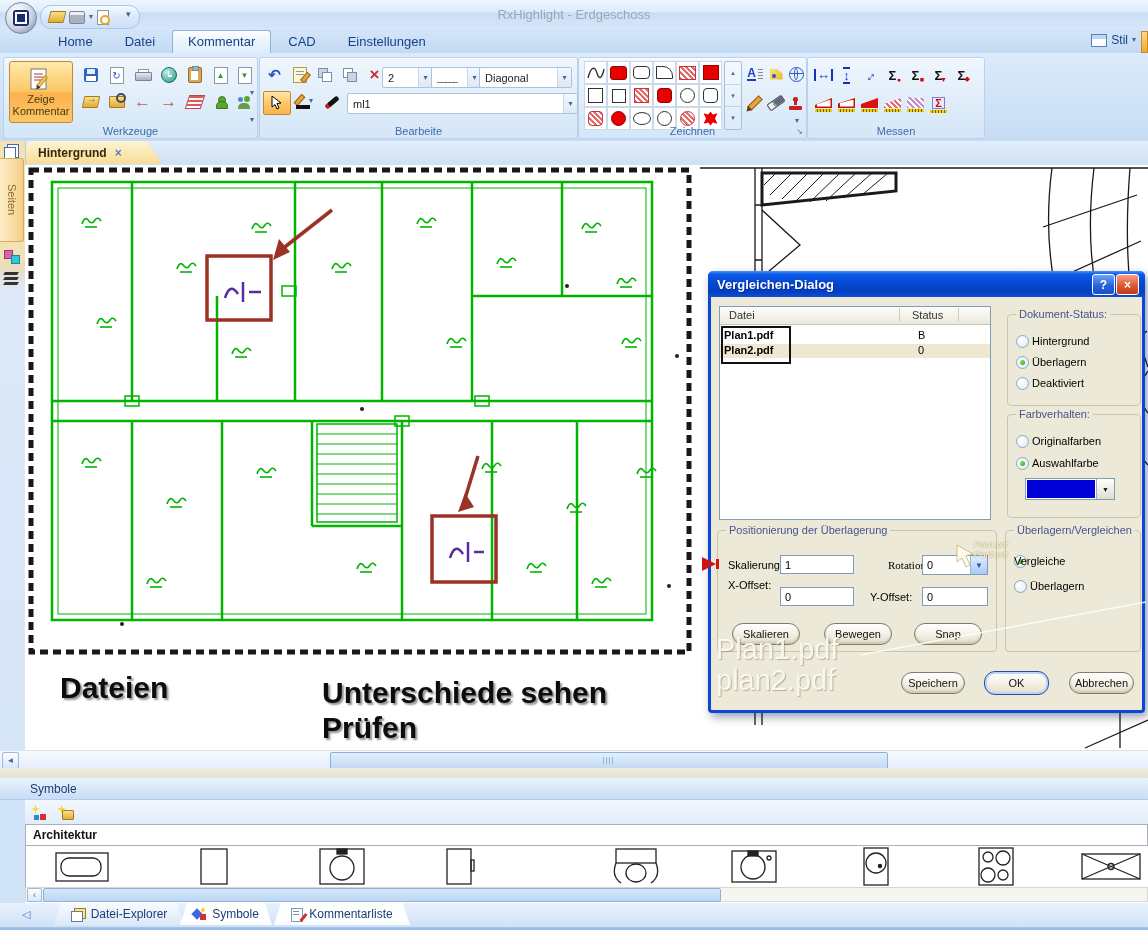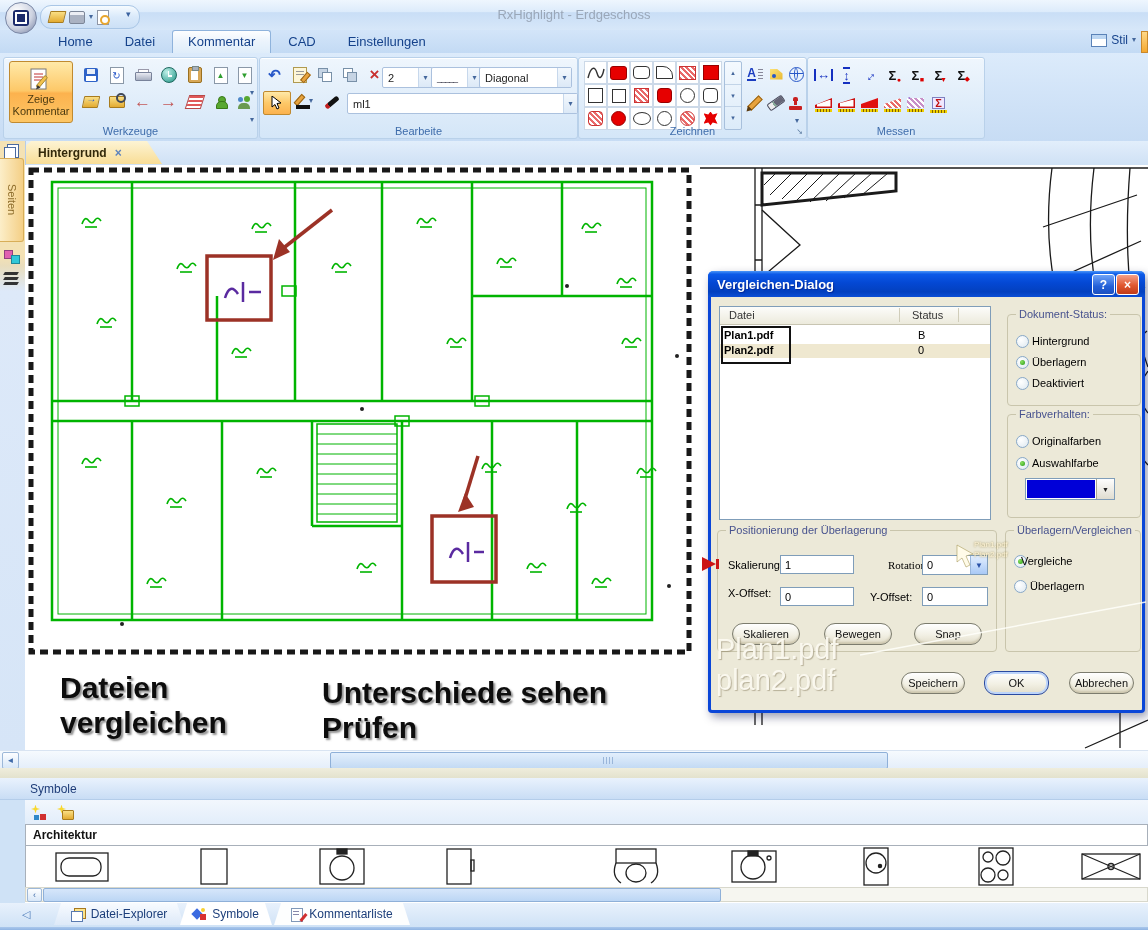--- a/index.html
+++ b/index.html
@@ -595,21 +595,20 @@
     <g fill="#222">
       <circle cx="650" cy="190" r="2"></circle>
         <circle cx="642" cy="420" r="2"></circle>
       <circle cx="335" cy="243" r="2"></circle>
         <circle cx="95" cy="458" r="2"></circle>
         <circle cx="540" cy="120" r="2"></circle>
     </g>
   </svg>
   <div class="abs caption" style="left:60px;top:670px;z-index:2;">
     <div>Dateien</div>
-    <div>vergleichen</div>
   </div>
   <div class="abs caption" style="left:322px;top:675px;z-index:2;">
     <div>Unterschiede sehen</div>
     <div>Prüfen</div>
   </div>
 
   <div class="abs rightpane"></div>
   <svg class="abs" style="left:700px;top:165px;z-index:1;" width="448" height="585" viewBox="0 0 448 585">
     <g stroke="#1a1a1a" fill="none" stroke-width="1.3">
       <line x1="0" y1="3" x2="448" y2="3"></line>
@@ -800,33 +799,33 @@
 
     <div class="gbox" style="left:6px;top:259px;width:278px;height:120px;">
       <span class="gt">Positionierung der Überlagerung</span>
       <span class="rlabel" style="left:10px;top:28px;">Skalierung:</span>
       <input class="xinput" style="left: 62px; top: 24px; width: 74px;" readonly="" value="1">
       <span class="rlabel" style="left:170px;top:28px;font-family:Liberation Serif, serif;">Rotation:</span>
       <div class="xcombo" style="left:204px;top:24px;width:66px;">
         <span>0</span>
         <span class="xarr">▼</span>
       </div>
-      <span class="rlabel" style="left:10px;top:56px;">X-Offset:</span>
+      <span class="rlabel" style="left:10px;top:48px;">X-Offset:</span>
       <input class="xinput" style="left: 62px; top: 56px; width: 74px;" readonly="" value="0">
       <span class="rlabel" style="left:152px;top:60px;">Y-Offset:</span>
       <input class="xinput" style="left: 204px; top: 56px; width: 66px;" readonly="" value="0">
       <div class="xbtn" style="left:14px;top:92px;width:66px;">Skalieren</div>
       <div class="xbtn" style="left:106px;top:92px;width:66px;">Bewegen</div>
       <div class="xbtn" style="left:196px;top:92px;width:66px;">Snap</div>
     </div>
 
     <div class="gbox" style="left:294px;top:259px;width:134px;height:120px;">
       <span class="gt">Überlagern/Vergleichen</span>
       <span class="xr on" style="left:8px;top:24px;"></span>
-      <span class="rlabel" style="left:15px;top:24px;">Vergleiche</span>
+      <span class="rlabel" style="left:8px;top:24px;">Vergleiche</span>
       <span class="xr" style="left:8px;top:49px;"></span>
       <span class="rlabel" style="left:24px;top:49px;">Überlagern</span>
     </div>
 
     <div class="xbtn" style="left:190px;top:401px;width:62px;">Speichern</div>
     <div class="xbtn def" style="left:273px;top:400px;width:63px;height:22px;">OK</div>
     <div class="xbtn" style="left:358px;top:401px;width:63px;">Abbrechen</div>
   </div>
 
   <svg class="abs" style="left:695px;top:540px;z-index:40;pointer-events:none;" width="453" height="180" viewBox="0 0 453 180">

